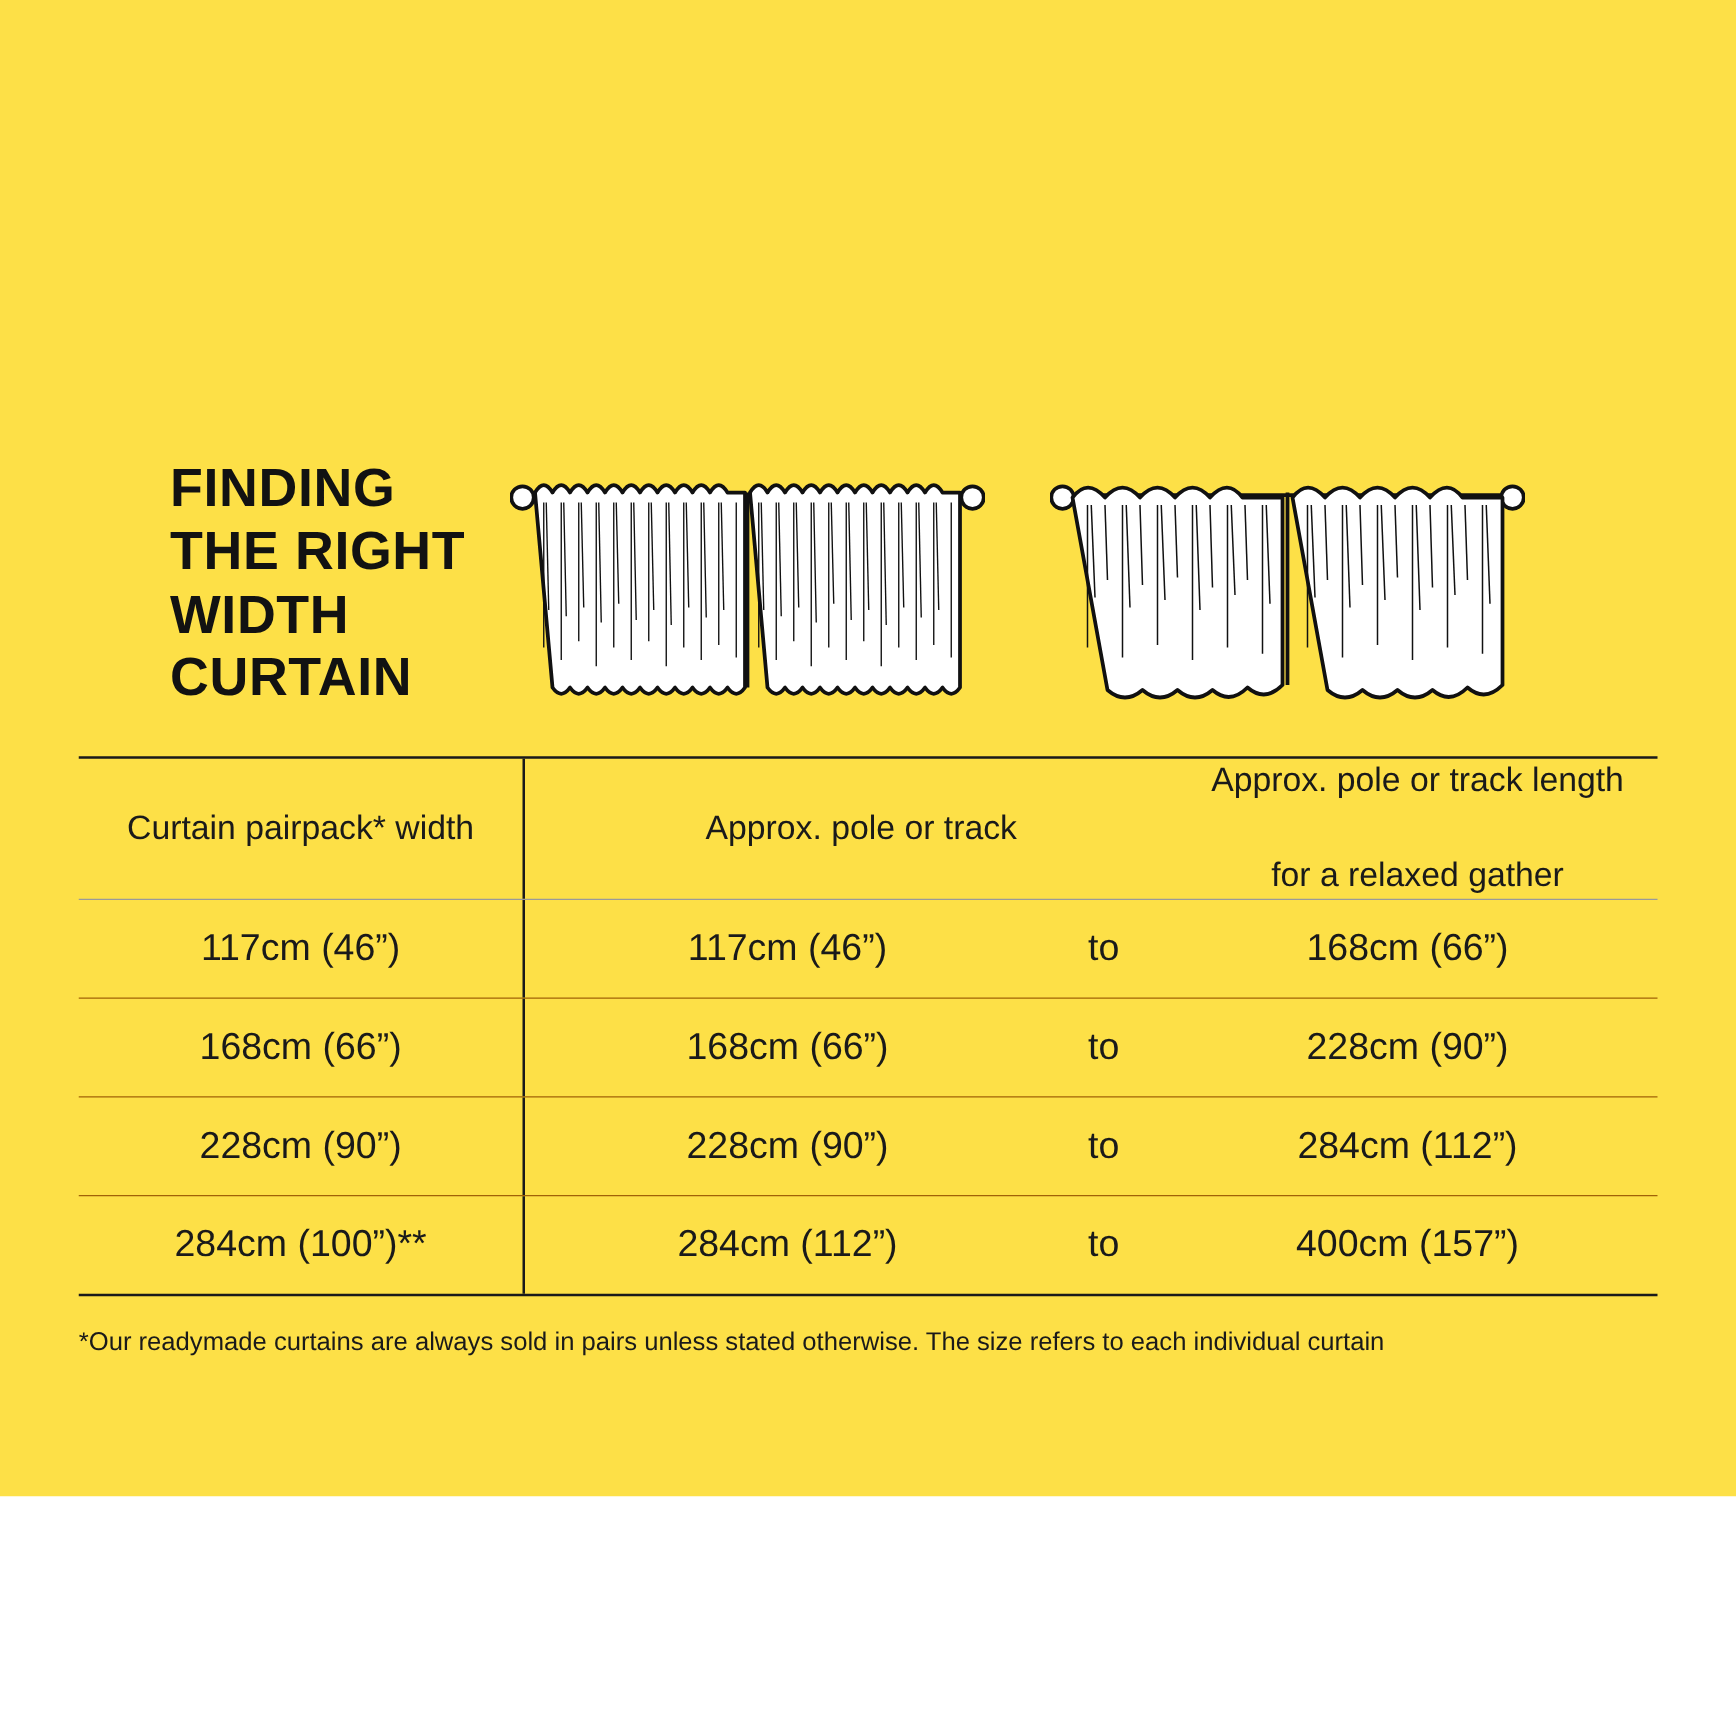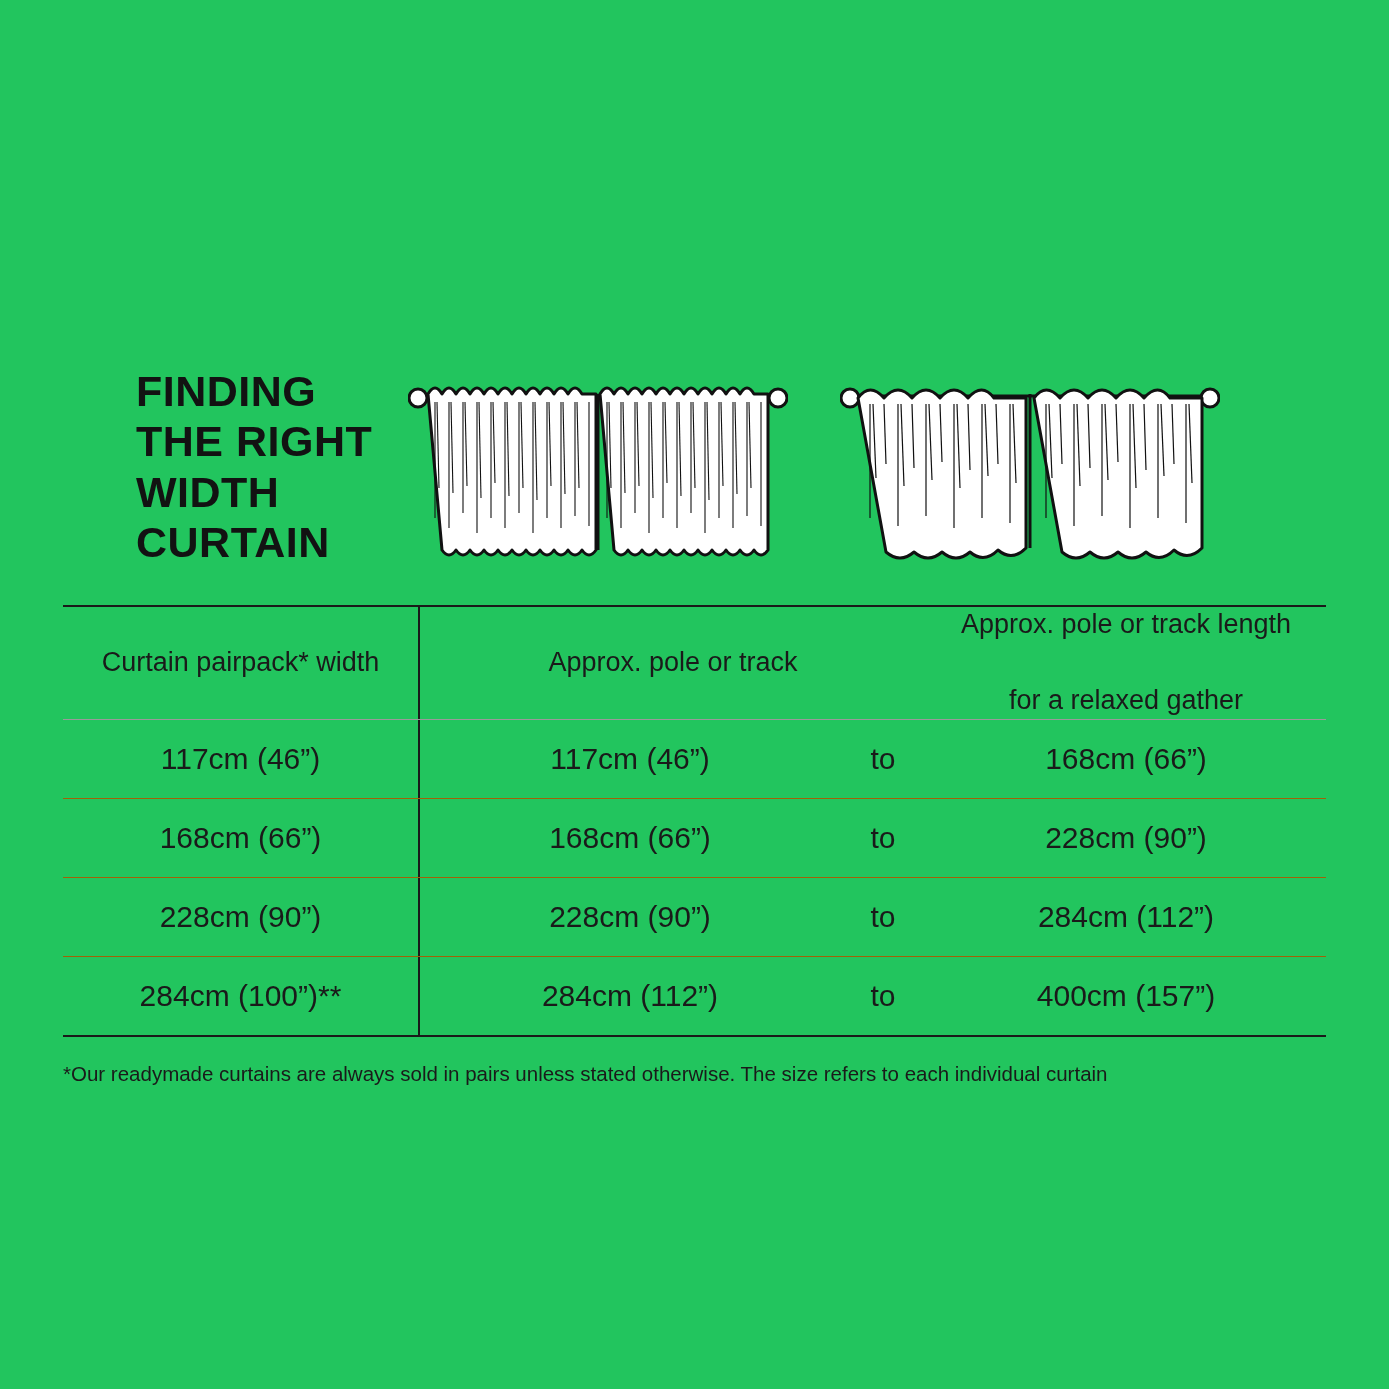--- a/index.html
+++ b/index.html
@@ -10,22 +10,22 @@
   body {
     width: 1389px;
     height: 1389px;
     font-family: "Liberation Sans", sans-serif;
     color: #111111;
     overflow: hidden;
   }
   .page {
     position: relative;
     width: 1389px;
-    height: 1389px;
-    background: #22c55e;
+    height: 1197px;
+    background: #fde047;
   }
   .content {
     position: absolute;
     left: 63px;
     top: 360px;
     width: 1263px;
   }
 
   
   .header-row {
@@ -114,21 +114,21 @@
   .head .cell-left,
   .head .cell-mid,
   .head .cell-to,
   .head .cell-right {
     height: 112px;
     font-size: 27px;
     line-height: 1.32;
     color: #1a1a1a;
   }
   .head .cell-right { width: auto; }
-  .head .cell-mid { width: 506px; }
+  .head .cell-mid { width: 506px; margin-left: 16px; }
   .head .cell-to { width: 0; }
 
   .body-row .cell-left,
   .body-row .cell-mid,
   .body-row .cell-to,
   .body-row .cell-right {
     height: 78px;
     font-size: 30px;
     color: #1a1a1a;
   }

